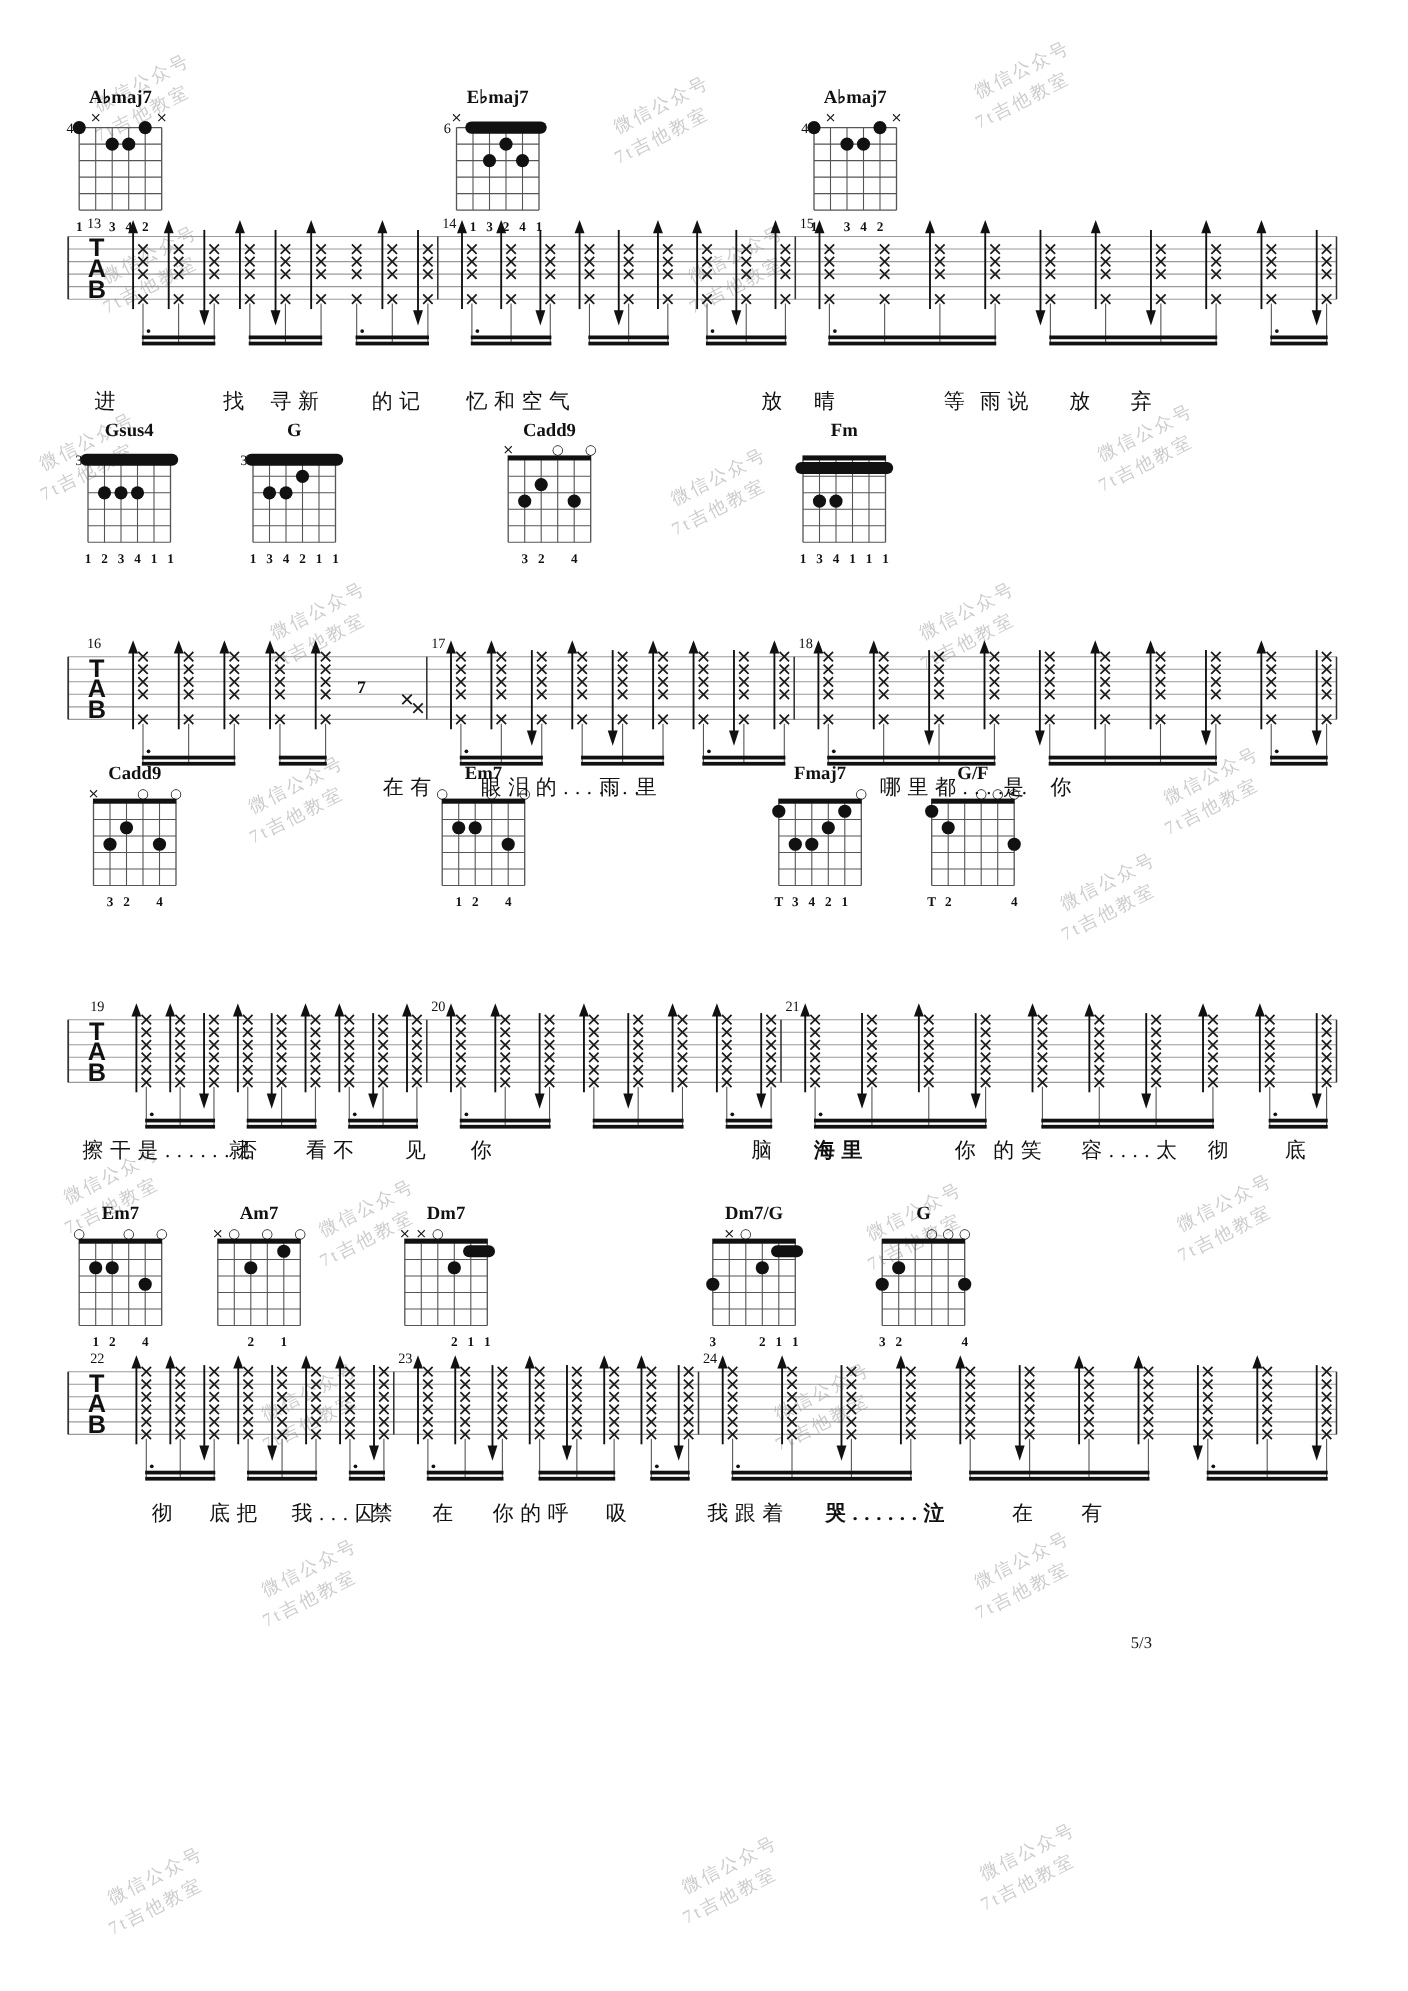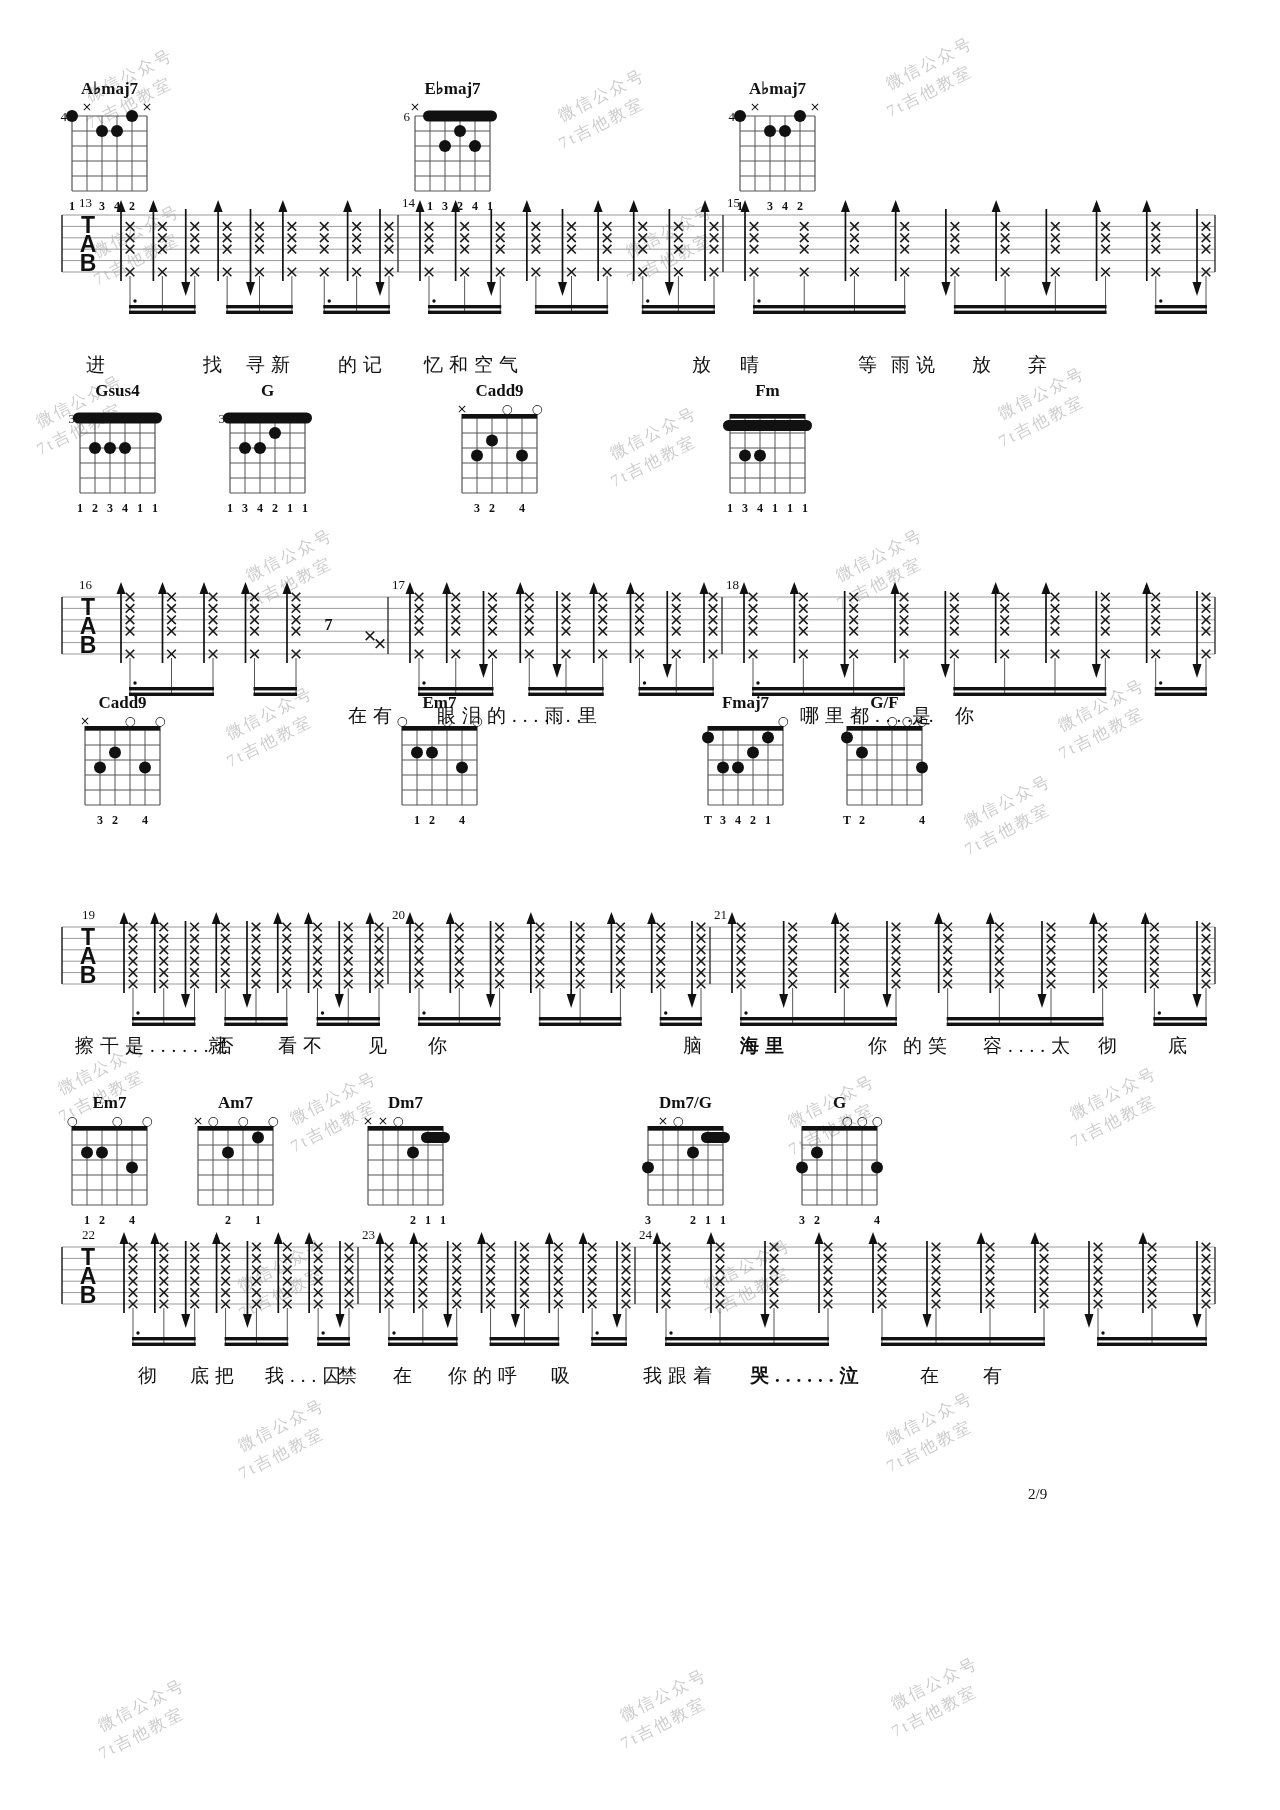--- a/index.html
+++ b/index.html
@@ -1522,14 +1522,14 @@
       <span class="lyric" style="left: 265px; top: 1363px;">我...囚</span>
       <span class="lyric" style="left: 338px; top: 1363px;">禁</span>
       <span class="lyric" style="left: 393px; top: 1363px;">在</span>
       <span class="lyric" style="left: 448px; top: 1363px;">你的呼</span>
       <span class="lyric" style="left: 551px; top: 1363px;">吸</span>
       <span class="lyric" style="left: 643px; top: 1363px;">我跟着</span>
       <span class="lyric" style="left: 750px; top: 1363px; font-weight: bold;">哭......泣</span>
       <span class="lyric" style="left: 920px; top: 1363px;">在</span>
       <span class="lyric" style="left: 983px; top: 1363px;">有</span>
     </div>
-  <div class="page-num">2/9</div>
+  <div class="page-num">5/3</div>
 </div>
 
 </body></html>

